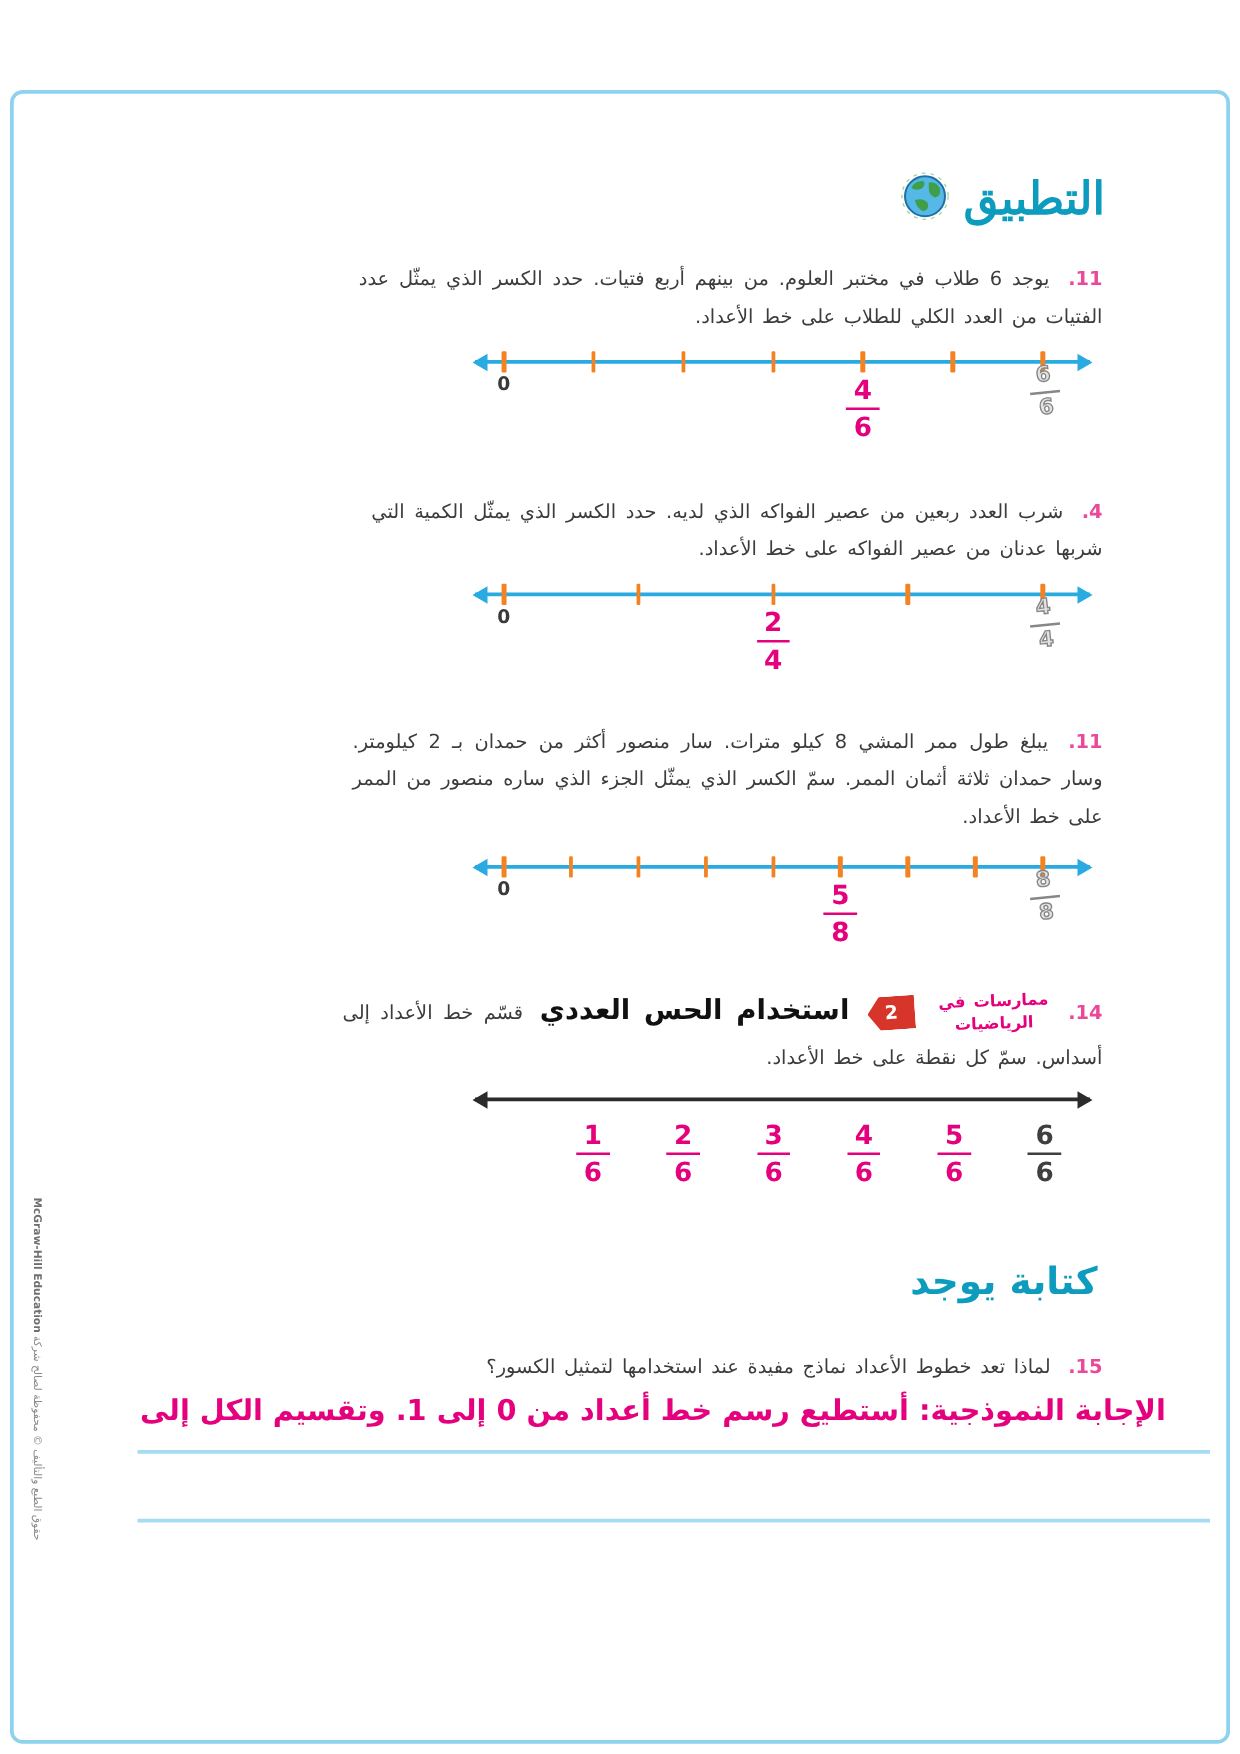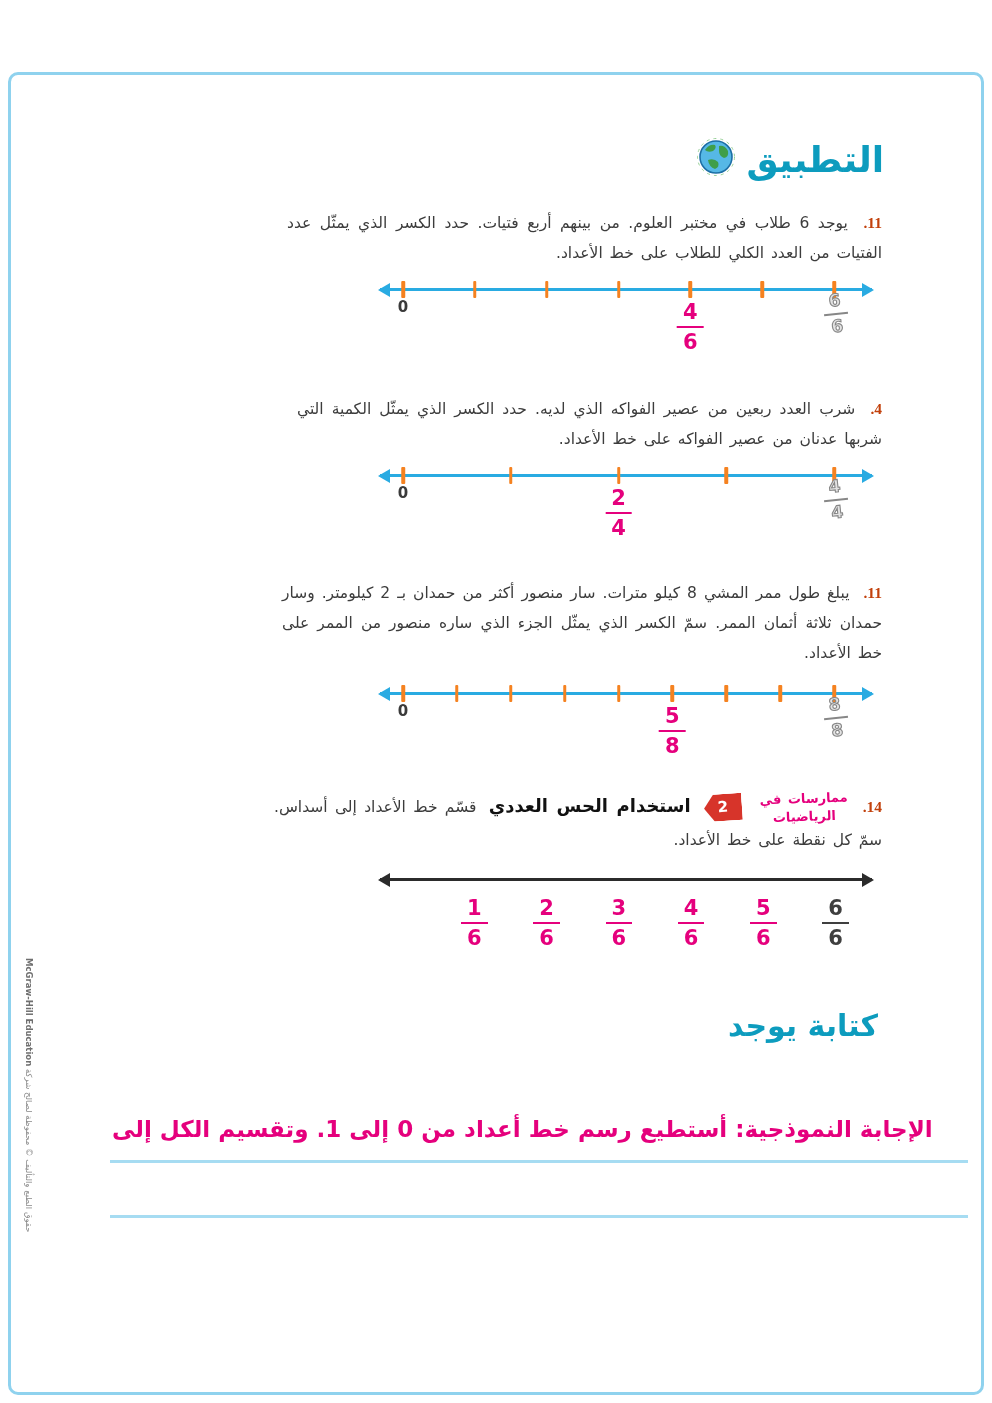--- a/index.html
+++ b/index.html
@@ -26,33 +26,33 @@
   .frame{
     position:absolute;left:8px;top:72px;right:8px;bottom:8px;
     border:3.5px solid var(--frame-blue);
     border-radius:10px;
   }
   
   .app-header{
     position:absolute;top:136px;right:108px;
     display:flex;align-items:center;gap:10px;direction:rtl;
   }
-  .app-title{font-size:36px;font-weight:bold;color:var(--teal);}
+  .app-title{font-size:36px;font-weight:bold;color:var(--teal);font-family:Liberation Serif, serif;}
   .writing-title{
     position:absolute;top:1008px;right:114px;
     font-size:30px;font-weight:bold;color:var(--teal);direction:rtl;
   }
   
   .problem{
     position:absolute;right:110px;direction:rtl;
     text-align:justify;font-size:15.5px;line-height:1.95;
     color:var(--ink);word-spacing:2px;
   }
-  .pnum{font-weight:bold;color:#c2410c;margin-left:7px;font-family:Liberation Serif, serif;}
-  .lead{font-weight:bold;color:#111;font-size:18px;margin-left:5px;margin-top:12px;}
+  .pnum{font-weight:bold;color:#ec4899;margin-left:7px;}
+  .lead{font-weight:bold;color:#111;font-size:22px;margin-left:5px;margin-top:12px;}
   .mp{
     display:inline-flex;flex-direction:column;align-items:center;
     color:var(--pink);font-weight:bold;font-size:13px;line-height:1.35;
     vertical-align:middle;margin-left:5px;transform:rotate(-2deg);
   }
   .badge{
     display:inline-flex;align-items:center;justify-content:center;
     width:38px;height:27px;background:var(--badge-red);color:#fff;
     font-weight:bold;font-size:15px;
     clip-path:polygon(0 50%, 26% 0, 100% 0, 100% 100%, 26% 100%);
@@ -262,20 +262,24 @@
         </span>
         <span class="frac frac-dark">
           <span class="num">6</span>
           <span class="den">6</span>
         </span>
       </div>
   </div>
 
   <div class="writing-title">كتابة يوجد</div>
 
+  <div class="problem" style="top:1078px;width:640px">
+    <b class="pnum">15.</b>
+    <span>لماذا تعد خطوط الأعداد نماذج مفيدة عند استخدامها لتمثيل الكسور؟</span>
+  </div>
 
   <div class="answer" style="top:1116px">الإجابة النموذجية: أستطيع رسم خط أعداد من 0 إلى 1. وتقسيم الكل إلى</div>
   <div class="rule" style="top:1160px"></div>
   <div class="rule" style="top:1215px"></div>
 
   <div class="copyright">
     <span>حقوق الطبع والتأليف © محفوظة لصالح شركة</span>
     <b>McGraw-Hill Education</b>
   </div>
 </div>

